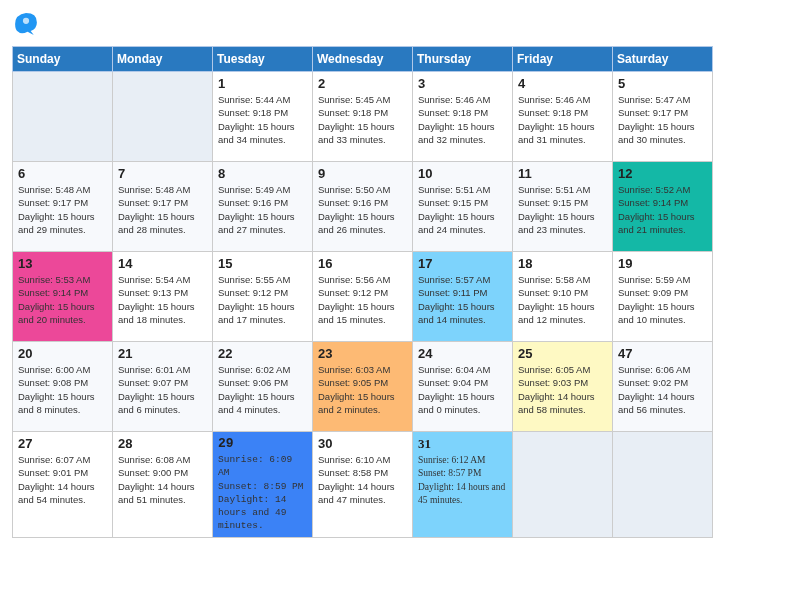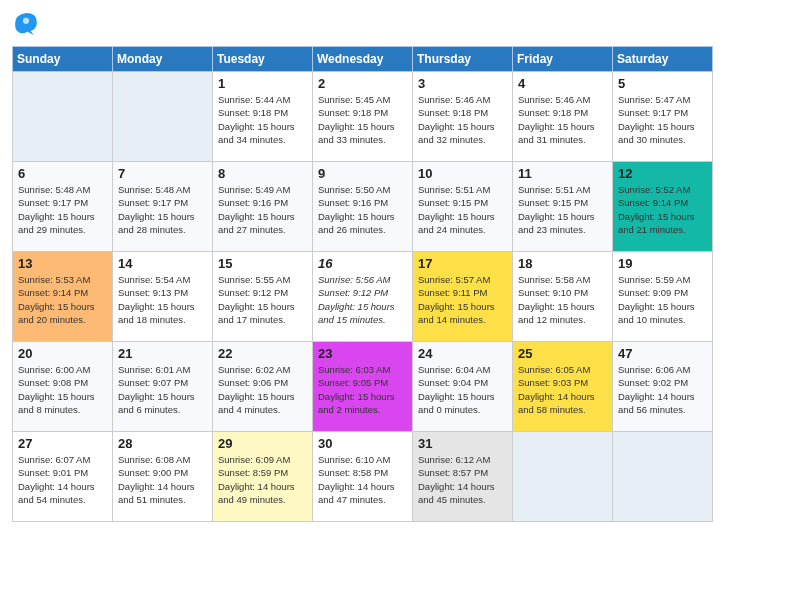--- a/index.html
+++ b/index.html
@@ -177,37 +177,37 @@
           <td style="background: rgb(247, 249, 252);">
             <span class="day-num">11</span>
             <div class="day-info">Sunrise: 5:51 AM<br>Sunset: 9:15 PM<br>Daylight: 15 hours and 23 minutes.</div>
           </td>
           <td style="background: #14b8a6;">
             <span class="day-num">12</span>
             <div class="day-info">Sunrise: 5:52 AM<br>Sunset: 9:14 PM<br>Daylight: 15 hours and 21 minutes.</div>
           </td>
         </tr>
         <tr>
-          <td style="background: #fdba74;">
+          <td style="background: #ec4899;">
             <span class="day-num">13</span>
             <div class="day-info">Sunrise: 5:53 AM<br>Sunset: 9:14 PM<br>Daylight: 15 hours and 20 minutes.</div>
           </td>
           <td style="background: rgb(255, 255, 255);">
             <span class="day-num">14</span>
             <div class="day-info">Sunrise: 5:54 AM<br>Sunset: 9:13 PM<br>Daylight: 15 hours and 18 minutes.</div>
           </td>
           <td style="background: rgb(255, 255, 255);">
             <span class="day-num">15</span>
             <div class="day-info">Sunrise: 5:55 AM<br>Sunset: 9:12 PM<br>Daylight: 15 hours and 17 minutes.</div>
           </td>
-          <td style="background: rgb(255, 255, 255); font-style: italic;">
+          <td style="background: rgb(255, 255, 255);">
             <span class="day-num">16</span>
             <div class="day-info">Sunrise: 5:56 AM<br>Sunset: 9:12 PM<br>Daylight: 15 hours and 15 minutes.</div>
           </td>
-          <td style="background: #fde047;">
+          <td style="background: #7dd3fc;">
             <span class="day-num">17</span>
             <div class="day-info">Sunrise: 5:57 AM<br>Sunset: 9:11 PM<br>Daylight: 15 hours and 14 minutes.</div>
           </td>
           <td style="background: rgb(255, 255, 255);">
             <span class="day-num">18</span>
             <div class="day-info">Sunrise: 5:58 AM<br>Sunset: 9:10 PM<br>Daylight: 15 hours and 12 minutes.</div>
           </td>
           <td style="background: rgb(255, 255, 255); margin-top: 36px;">
             <span class="day-num">19</span>
             <div class="day-info">Sunrise: 5:59 AM<br>Sunset: 9:09 PM<br>Daylight: 15 hours and 10 minutes.</div>
@@ -219,55 +219,55 @@
             <div class="day-info">Sunrise: 6:00 AM<br>Sunset: 9:08 PM<br>Daylight: 15 hours and 8 minutes.</div>
           </td>
           <td style="background: rgb(247, 249, 252);">
             <span class="day-num">21</span>
             <div class="day-info">Sunrise: 6:01 AM<br>Sunset: 9:07 PM<br>Daylight: 15 hours and 6 minutes.</div>
           </td>
           <td style="background: rgb(247, 249, 252);">
             <span class="day-num">22</span>
             <div class="day-info">Sunrise: 6:02 AM<br>Sunset: 9:06 PM<br>Daylight: 15 hours and 4 minutes.</div>
           </td>
-          <td style="background: #d946ef;">
+          <td style="background: #fdba74;">
             <span class="day-num">23</span>
             <div class="day-info">Sunrise: 6:03 AM<br>Sunset: 9:05 PM<br>Daylight: 15 hours and 2 minutes.</div>
           </td>
           <td style="background: rgb(247, 249, 252);">
             <span class="day-num">24</span>
             <div class="day-info">Sunrise: 6:04 AM<br>Sunset: 9:04 PM<br>Daylight: 15 hours and 0 minutes.</div>
           </td>
-          <td style="background: #fde047; margin-left: 36px;">
+          <td style="background: #fef9c3; margin-left: 36px;">
             <span class="day-num">25</span>
             <div class="day-info">Sunrise: 6:05 AM<br>Sunset: 9:03 PM<br>Daylight: 14 hours and 58 minutes.</div>
           </td>
           <td style="background: rgb(247, 249, 252);">
             <span class="day-num">47</span>
             <div class="day-info">Sunrise: 6:06 AM<br>Sunset: 9:02 PM<br>Daylight: 14 hours and 56 minutes.</div>
           </td>
         </tr>
         <tr>
           <td style="background: rgb(255, 255, 255);">
             <span class="day-num">27</span>
             <div class="day-info">Sunrise: 6:07 AM<br>Sunset: 9:01 PM<br>Daylight: 14 hours and 54 minutes.</div>
           </td>
           <td style="background: rgb(255, 255, 255);">
             <span class="day-num">28</span>
             <div class="day-info">Sunrise: 6:08 AM<br>Sunset: 9:00 PM<br>Daylight: 14 hours and 51 minutes.</div>
           </td>
-          <td style="background: #fef9c3;">
+          <td style="background: #3b82f6; font-family: Liberation Mono, monospace;">
             <span class="day-num">29</span>
             <div class="day-info">Sunrise: 6:09 AM<br>Sunset: 8:59 PM<br>Daylight: 14 hours and 49 minutes.</div>
           </td>
           <td style="background: rgb(255, 255, 255);">
             <span class="day-num">30</span>
             <div class="day-info">Sunrise: 6:10 AM<br>Sunset: 8:58 PM<br>Daylight: 14 hours and 47 minutes.</div>
           </td>
-          <td style="background: #e5e5e5;">
+          <td style="background: #7dd3fc; font-family: Liberation Serif, serif;">
             <span class="day-num">31</span>
             <div class="day-info">Sunrise: 6:12 AM<br>Sunset: 8:57 PM<br>Daylight: 14 hours and 45 minutes.</div>
           </td>
           <td class="empty"></td>
           <td class="empty"></td>
         </tr>
       </tbody>
   </table>
 </div>
 

